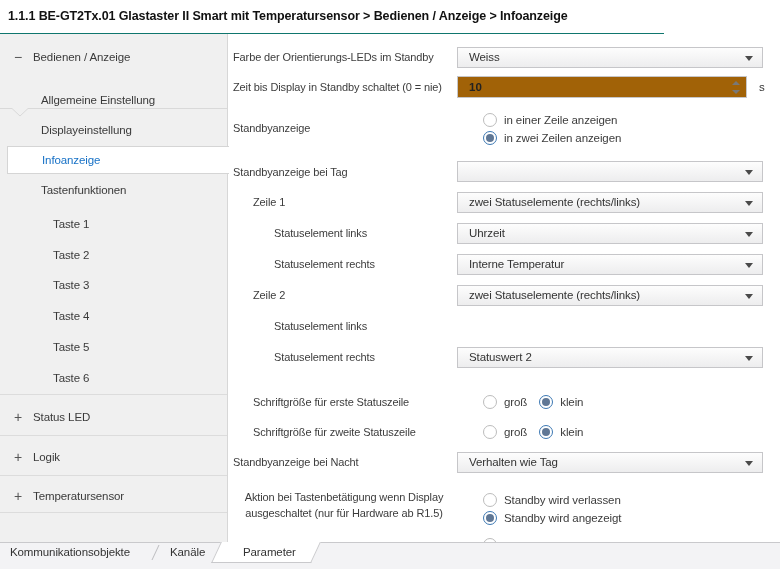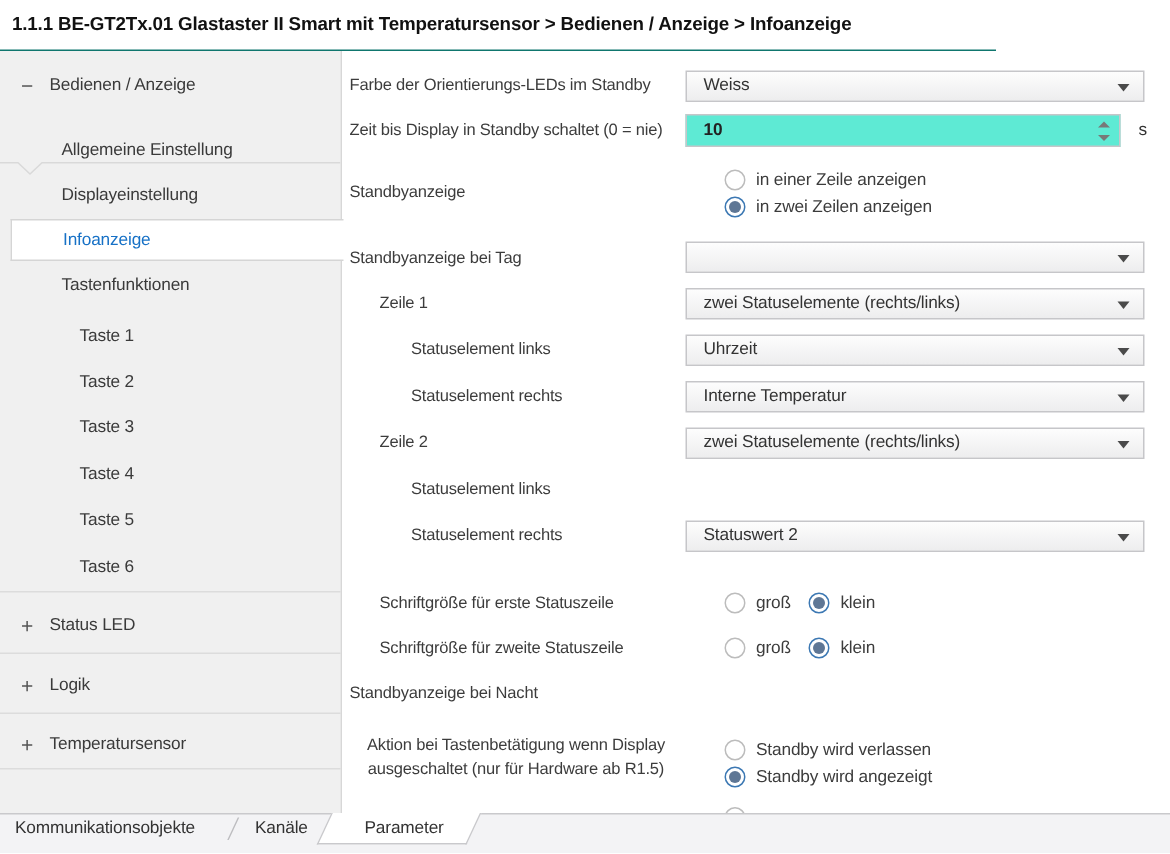--- a/index.html
+++ b/index.html
@@ -33,21 +33,21 @@
   .lbl.wrap{white-space:normal;height:auto;line-height:15.5px;width:222px;}
   .ind0{left:5px;} .ind1{left:25px;} .ind2{left:46px;}
   .select{position:absolute;left:229px;width:306px;height:21px;box-sizing:border-box;
           border:1px solid #c6c6c9;background:linear-gradient(#fdfdfd,#ededee);cursor:default;}
   .select-value{position:absolute;left:11px;top:0;line-height:19px;font-size:11.5px;
                 color:#333;letter-spacing:-0.1px;white-space:nowrap;}
   .select-arrow{position:absolute;right:9px;top:8px;width:0;height:0;
                 border-left:4.5px solid transparent;border-right:4.5px solid transparent;
                 border-top:5px solid #4a4a4a;}
   .numinput{position:absolute;left:229px;width:290px;height:22px;box-sizing:border-box;
-            border:1px solid #c6c6c9;background:#5eead4;font-weight:bold;}
+            border:1px solid #c6c6c9;background:#a16207;font-weight:bold;}
   .numinput .val{position:absolute;left:11px;top:0;line-height:20px;font-size:11.5px;color:#222;}
   .spin-up{position:absolute;right:6px;top:4px;width:0;height:0;
            border-left:4px solid transparent;border-right:4px solid transparent;
            border-bottom:4px solid #787878;}
   .spin-down{position:absolute;right:6px;top:13px;width:0;height:0;
            border-left:4px solid transparent;border-right:4px solid transparent;
            border-top:4px solid #787878;}
   .unit{position:absolute;left:531px;height:22px;line-height:22px;font-size:11.5px;color:#333;}
   .radio-group-v{position:absolute;left:255px;}
   .radio-group-h{position:absolute;left:255px;display:flex;gap:12px;}
@@ -225,20 +225,24 @@
         <span class="radio"></span>
         <span class="radio-text">groß</span>
       </div>
       <div class="radio-option">
         <span class="radio sel"></span>
         <span class="radio-text">klein</span>
       </div>
     </div>
 
     <div class="lbl ind0" style="top:420px">Standbyanzeige bei Nacht</div>
+    <div class="select" style="top:418px">
+      <span class="select-value">Verhalten wie Tag</span>
+      <span class="select-arrow"></span>
+    </div>
 
     <div class="lbl ind0 wrap" style="top:456px">Aktion bei Tastenbetätigung wenn Display ausgeschaltet (nur für Hardware ab R1.5)</div>
     <div class="radio-group-v" style="top:457px">
       <div class="radio-option">
         <span class="radio"></span>
         <span class="radio-text">Standby wird verlassen</span>
       </div>
       <div class="radio-option">
         <span class="radio sel"></span>
         <span class="radio-text">Standby wird angezeigt</span>

